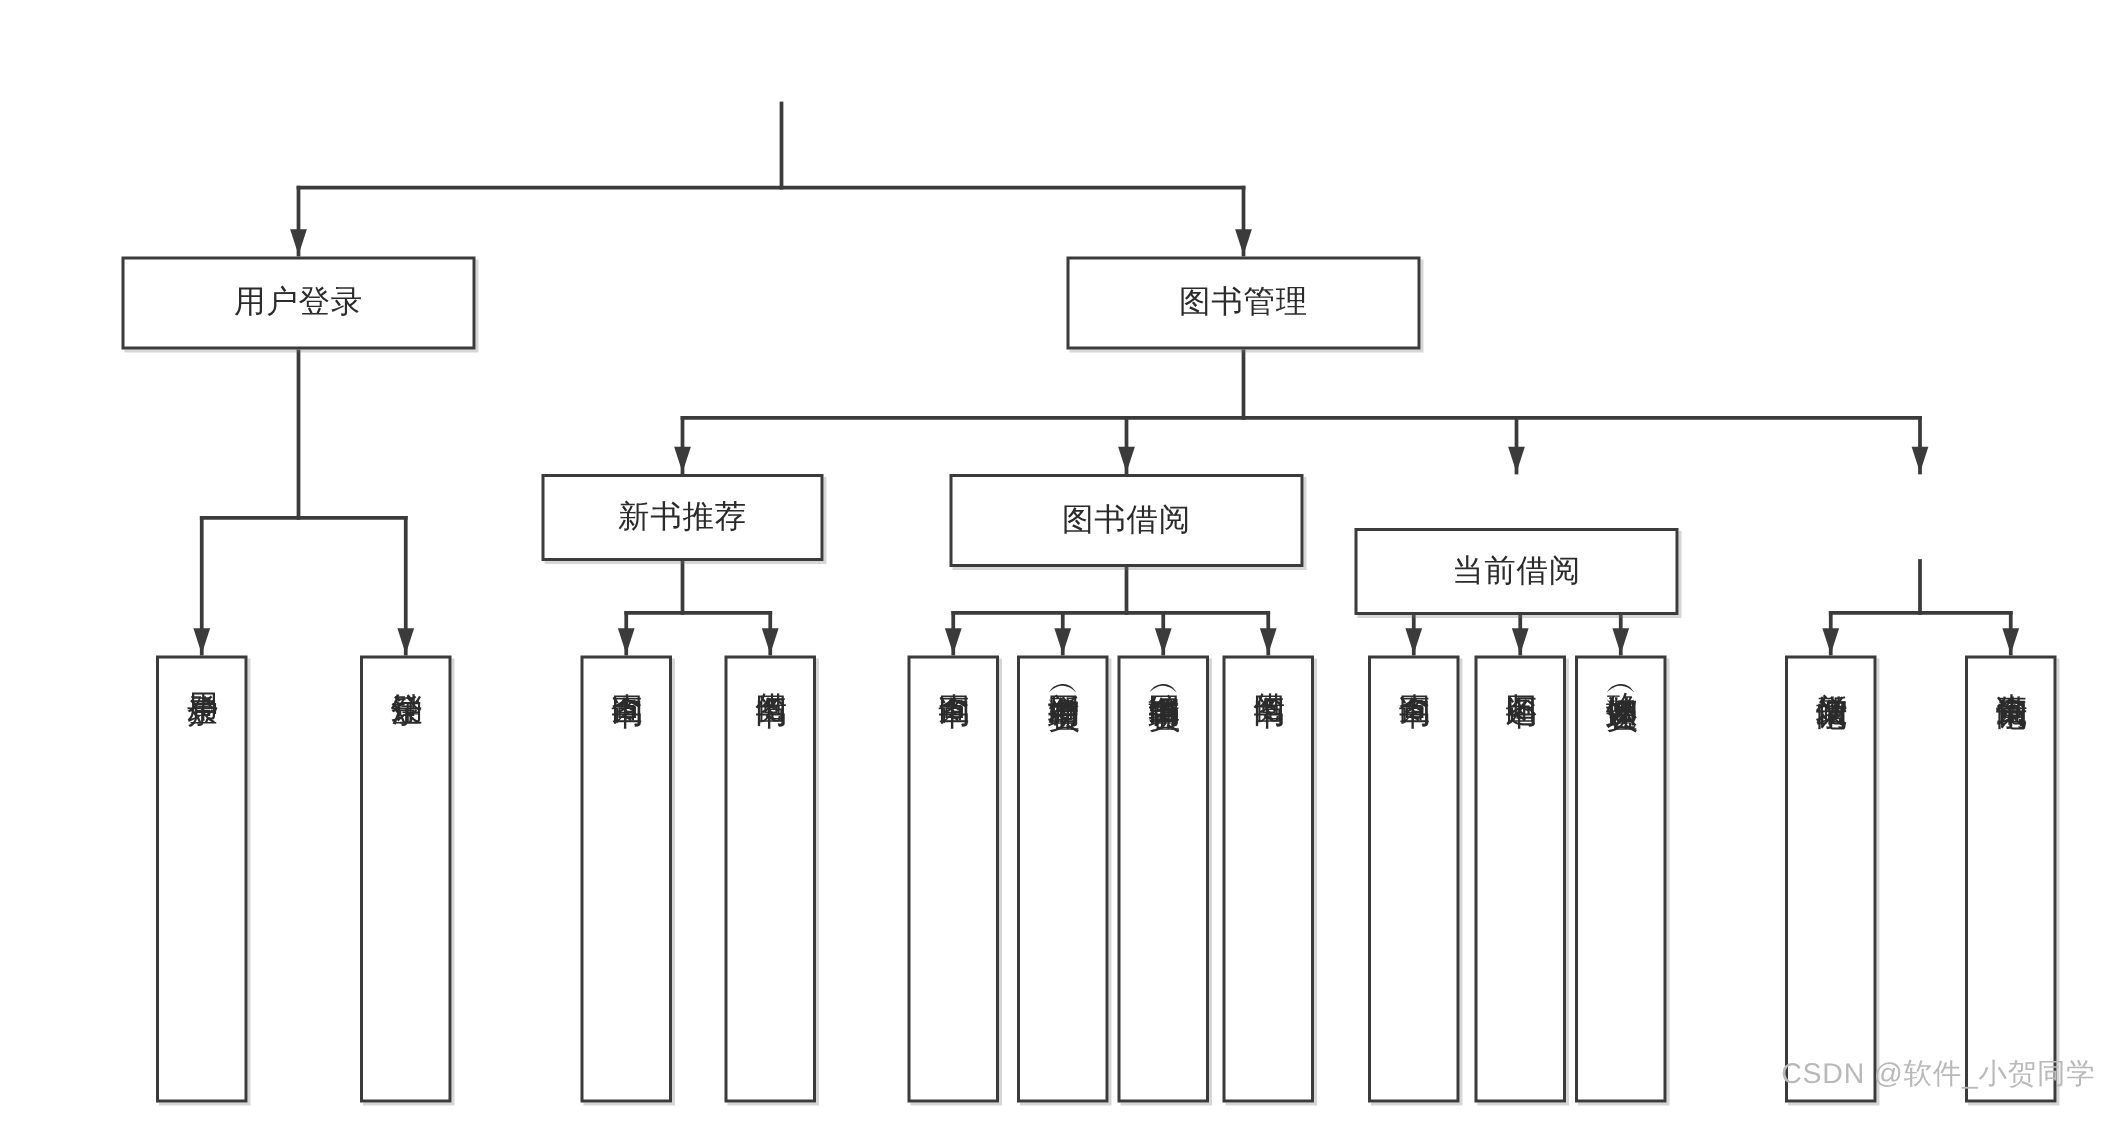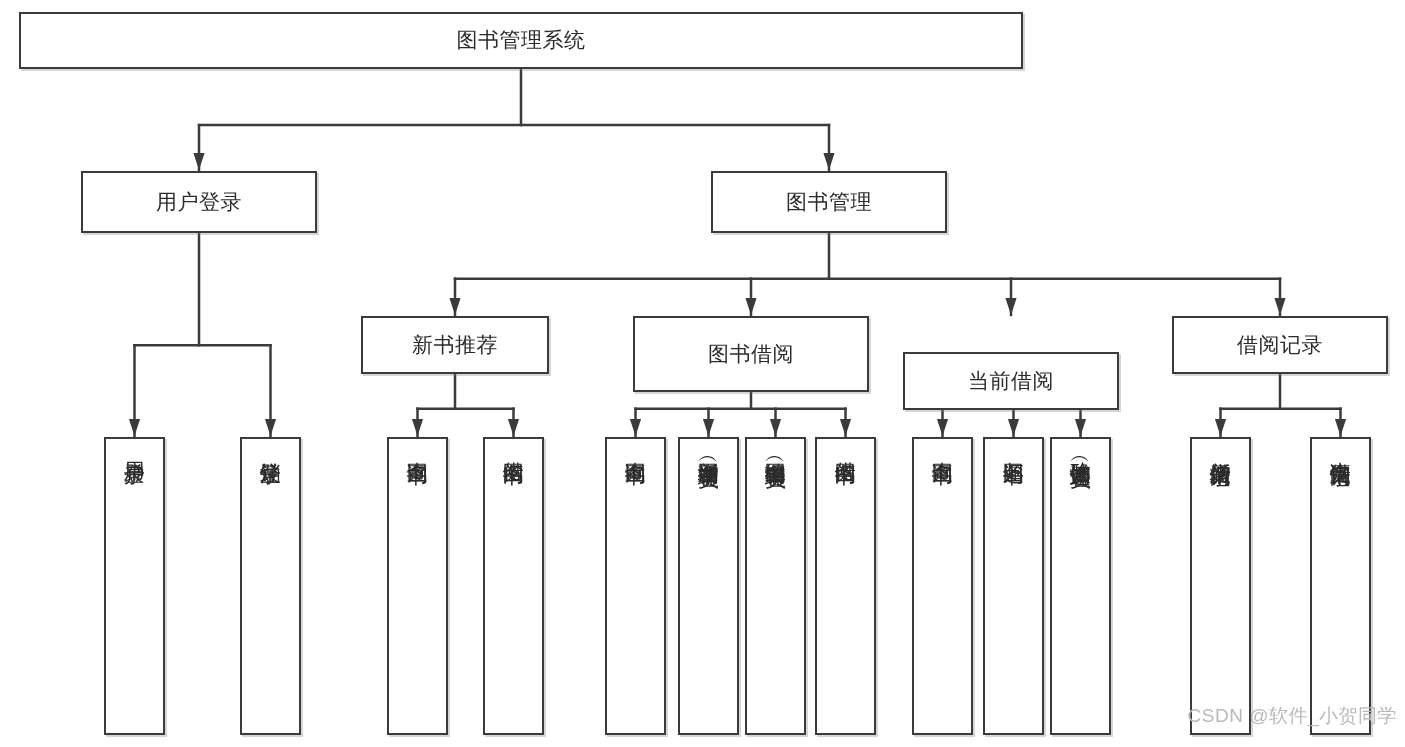--- a/index.html
+++ b/index.html
@@ -127,43 +127,37 @@
       <line x1="1080.5" y1="408.65" x2="1080.5" y2="436" stroke="#3b3b3b" stroke-width="2.5" stroke-linecap="square"></line>
       <polygon points="1074.92,418.9 1086.08,418.9 1080.5,436" fill="#3b3b3b"></polygon>
       <line x1="1280" y1="374" x2="1280" y2="408.65" stroke="#3b3b3b" stroke-width="2.5" stroke-linecap="square"></line>
       <line x1="1220.5" y1="408.65" x2="1340.5" y2="408.65" stroke="#3b3b3b" stroke-width="2.5" stroke-linecap="square"></line>
       <line x1="1220.5" y1="408.65" x2="1220.5" y2="436" stroke="#3b3b3b" stroke-width="2.5" stroke-linecap="square"></line>
       <polygon points="1214.92,418.9 1226.08,418.9 1220.5,436" fill="#3b3b3b"></polygon>
       <line x1="1340.5" y1="408.65" x2="1340.5" y2="436" stroke="#3b3b3b" stroke-width="2.5" stroke-linecap="square"></line>
       <polygon points="1334.92,418.9 1346.08,418.9 1340.5,436" fill="#3b3b3b"></polygon>
     </svg>
 
-  <div class="node horizontal" style="left: 19px; top: 12px; width: 1004px; height: 57px;">
-    <span class="node-label">图书管理系统</span>
-  </div>
 
   <div class="node horizontal" style="left: 81px; top: 171px; width: 236px; height: 62px;">
     <span class="node-label">用户登录</span>
   </div>
   <div class="node horizontal" style="left: 361px; top: 316px; width: 188px; height: 58px;">
     <span class="node-label">新书推荐</span>
   </div>
 
   <div class="node horizontal" style="left: 711px; top: 171px; width: 236px; height: 62px;">
     <span class="node-label">图书管理</span>
   </div>
-  <div class="node horizontal" style="left: 633px; top: 316px; width: 236px; height: 76px;">
+  <div class="node horizontal" style="left: 633px; top: 316px; width: 236px; height: 62px;">
     <span class="node-label">图书借阅</span>
   </div>
   <div class="node horizontal" style="left: 903px; top: 316px; width: 216px; height: 58px; margin-top: 36px;">
     <span class="node-label">当前借阅</span>
   </div>
-  <div class="node horizontal" style="left: 1172px; top: 316px; width: 216px; height: 58px;">
-    <span class="node-label">借阅记录</span>
-  </div>
 
   <div class="node vertical" style="left: 104px; top: 437px; width: 61px; height: 298px;">
     <span class="node-label">用户登录</span>
   </div>
   <div class="node vertical" style="left: 240px; top: 437px; width: 61px; height: 298px;">
     <span class="node-label">注销登录</span>
   </div>
 
   <div class="node vertical" style="left: 387px; top: 437px; width: 61px; height: 298px;">
     <span class="node-label">查询图书</span>

